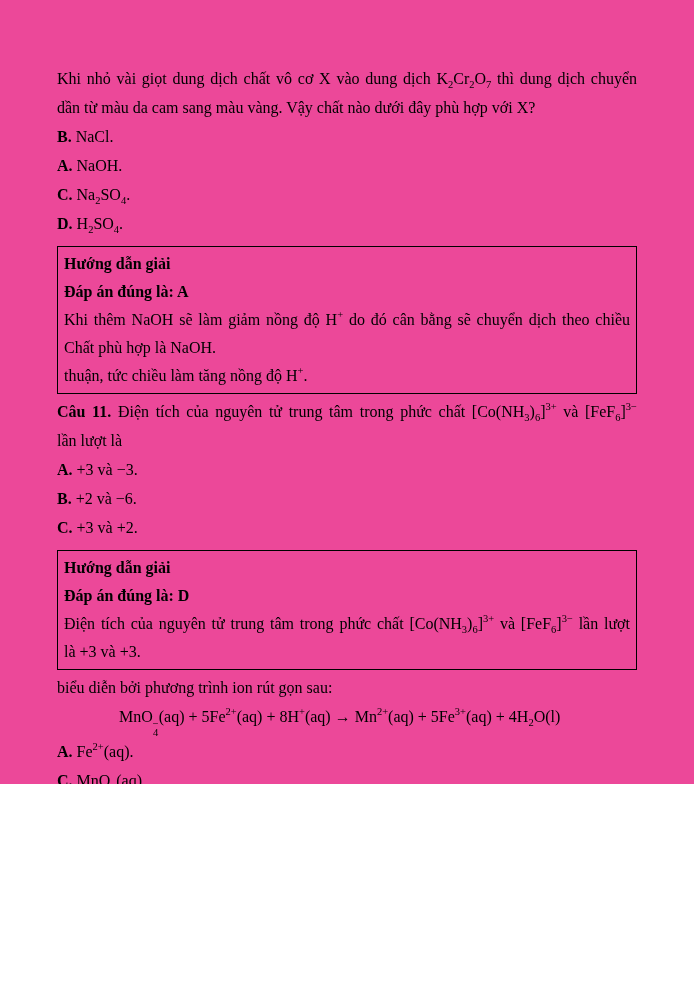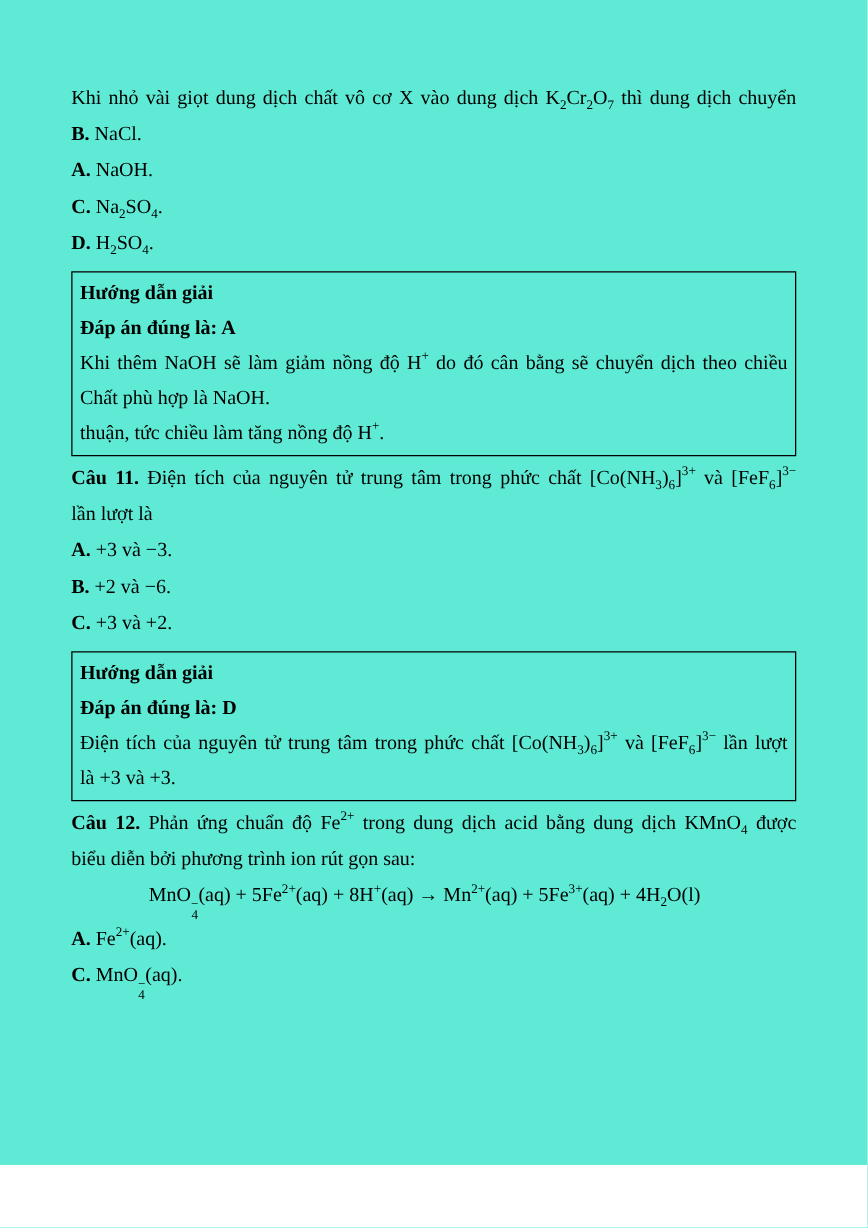--- a/index.html
+++ b/index.html
@@ -4,24 +4,24 @@
 <style>
   html, body { margin: 0; padding: 0; }
   body {
     width: 694px; height: 982px;
     background: #ffffff; color: #000000;
     font-family: "Liberation Serif", "DejaVu Serif", serif;
     font-size: 16px;
   }
   .page {
     box-sizing: border-box;
-    width: 694px; height: 932px;
+    width: 694px; height: 784px;
     padding: 64px 57px 0 57px;
     overflow: hidden;
-    background: #5eead4;
+    background: #ec4899;
   }
   p.line { margin: 0; line-height: 29px; text-align: left; }
   p.jfull { text-align: justify; text-align-last: justify; }
   .box {
     border: 1.5px solid #000000;
     padding: 3px 6px;
     margin: 8px 0 3px 0;
   }
   .box p.line { line-height: 28px; }
   .eq { padding-left: 62px; }
@@ -33,20 +33,21 @@
     display: inline-flex; flex-direction: column; align-items: center;
     font-size: 10.5px; line-height: 9px; vertical-align: -5px;
   }
 </style>
 </head>
 <body>
 
 <div class="page">
 
   <p class="line jfull"><span>Khi nhỏ vài giọt dung dịch chất vô cơ X vào dung dịch </span><span>K</span><sub>2</sub><span>Cr</span><sub>2</sub><span>O</span><sub>7</sub><span> thì dung dịch chuyển</span></p>
+  <p class="line"><span>dần từ màu da cam sang màu vàng. Vậy chất nào dưới đây phù hợp với X?</span></p>
   <p class="line"><span class="b">B.</span><span> NaCl.</span></p>
   <p class="line"><span class="b">A.</span><span> NaOH.</span></p>
   <p class="line"><span class="b">C.</span><span> Na</span><sub>2</sub><span>SO</span><sub>4</sub><span>.</span></p>
   <p class="line"><span class="b">D.</span><span> H</span><sub>2</sub><span>SO</span><sub>4</sub><span>.</span></p>
 
   <div class="box">
     <p class="line"><span class="b">Hướng dẫn giải</span></p>
     <p class="line"><span class="b">Đáp án đúng là: A</span></p>
     <p class="line jfull"><span>Khi thêm NaOH sẽ làm giảm nồng độ H</span><sup>+</sup><span> do đó cân bằng sẽ chuyển dịch theo chiều</span></p>
     <p class="line"><span>Chất phù hợp là NaOH.</span></p>
@@ -59,21 +60,20 @@
   <p class="line"><span class="b">B.</span><span> +2 và −6.</span></p>
   <p class="line"><span class="b">C.</span><span> +3 và +2.</span></p>
 
   <div class="box">
     <p class="line"><span class="b">Hướng dẫn giải</span></p>
     <p class="line"><span class="b">Đáp án đúng là: D</span></p>
     <p class="line jfull"><span>Điện tích của nguyên tử trung tâm trong phức chất [Co(NH</span><sub>3</sub><span>)</span><sub>6</sub><span>]</span><sup>3+</sup><span> và [FeF</span><sub>6</sub><span>]</span><sup>3−</sup><span> lần lượt</span></p>
     <p class="line"><span>là +3 và +3.</span></p>
   </div>
 
-  <p class="line jfull"><span class="b">Câu 12.</span><span> Phản ứng chuẩn độ Fe</span><sup>2+</sup><span> trong dung dịch acid bằng dung dịch KMnO</span><sub>4</sub><span> được</span></p>
   <p class="line"><span>biểu diễn bởi phương trình ion rút gọn sau:</span></p>
   <p class="line eq"><span>MnO</span><span class="stack">
         <span>−</span>
         <span>4</span>
       </span><span>(aq) + 5Fe</span><sup>2+</sup><span>(aq) + 8H</span><sup>+</sup><span>(aq) → Mn</span><sup>2+</sup><span>(aq) + 5Fe</span><sup>3+</sup><span>(aq) + 4H</span><sub>2</sub><span>O(l)</span></p>
   <p class="line"><span class="b">A.</span><span> Fe</span><sup>2+</sup><span>(aq).</span></p>
   <p class="line"><span class="b">C.</span><span> MnO</span><span class="stack">
         <span>−</span>
         <span>4</span>
       </span><span>(aq).</span></p>

